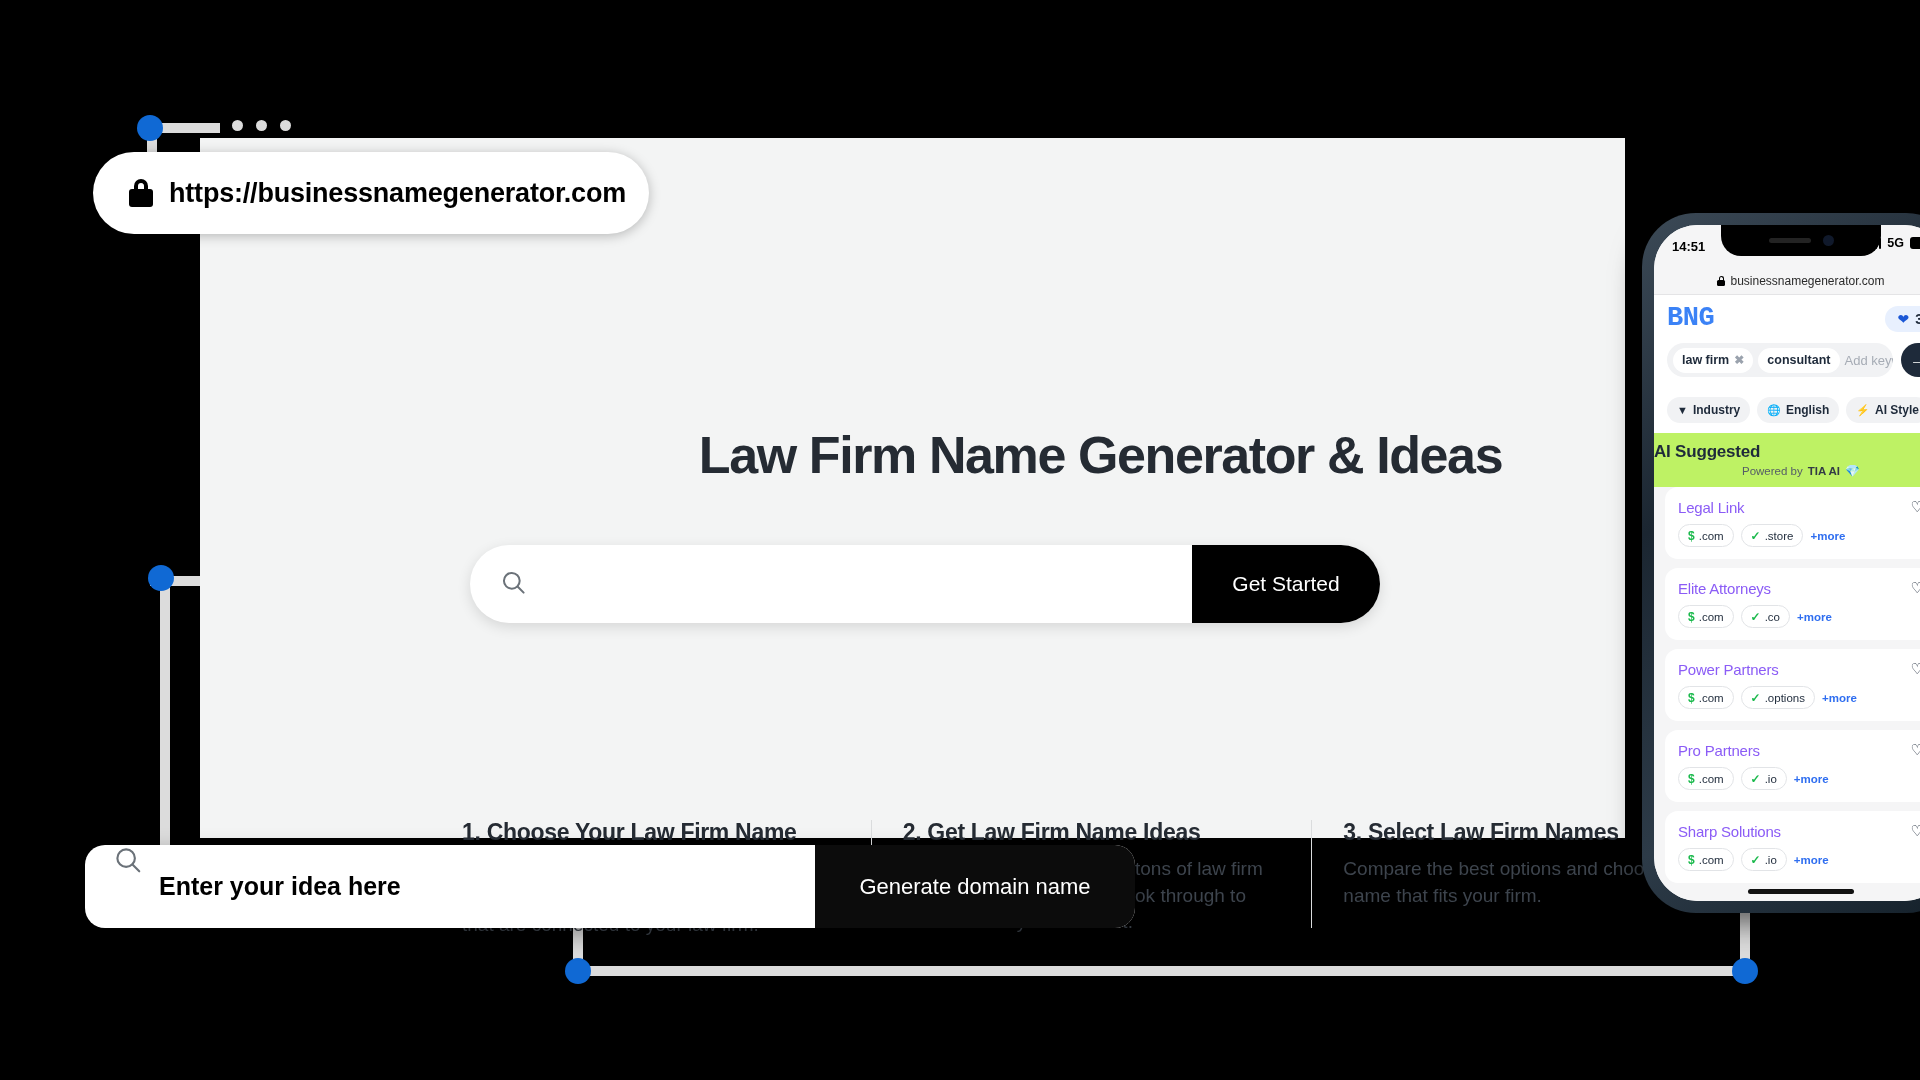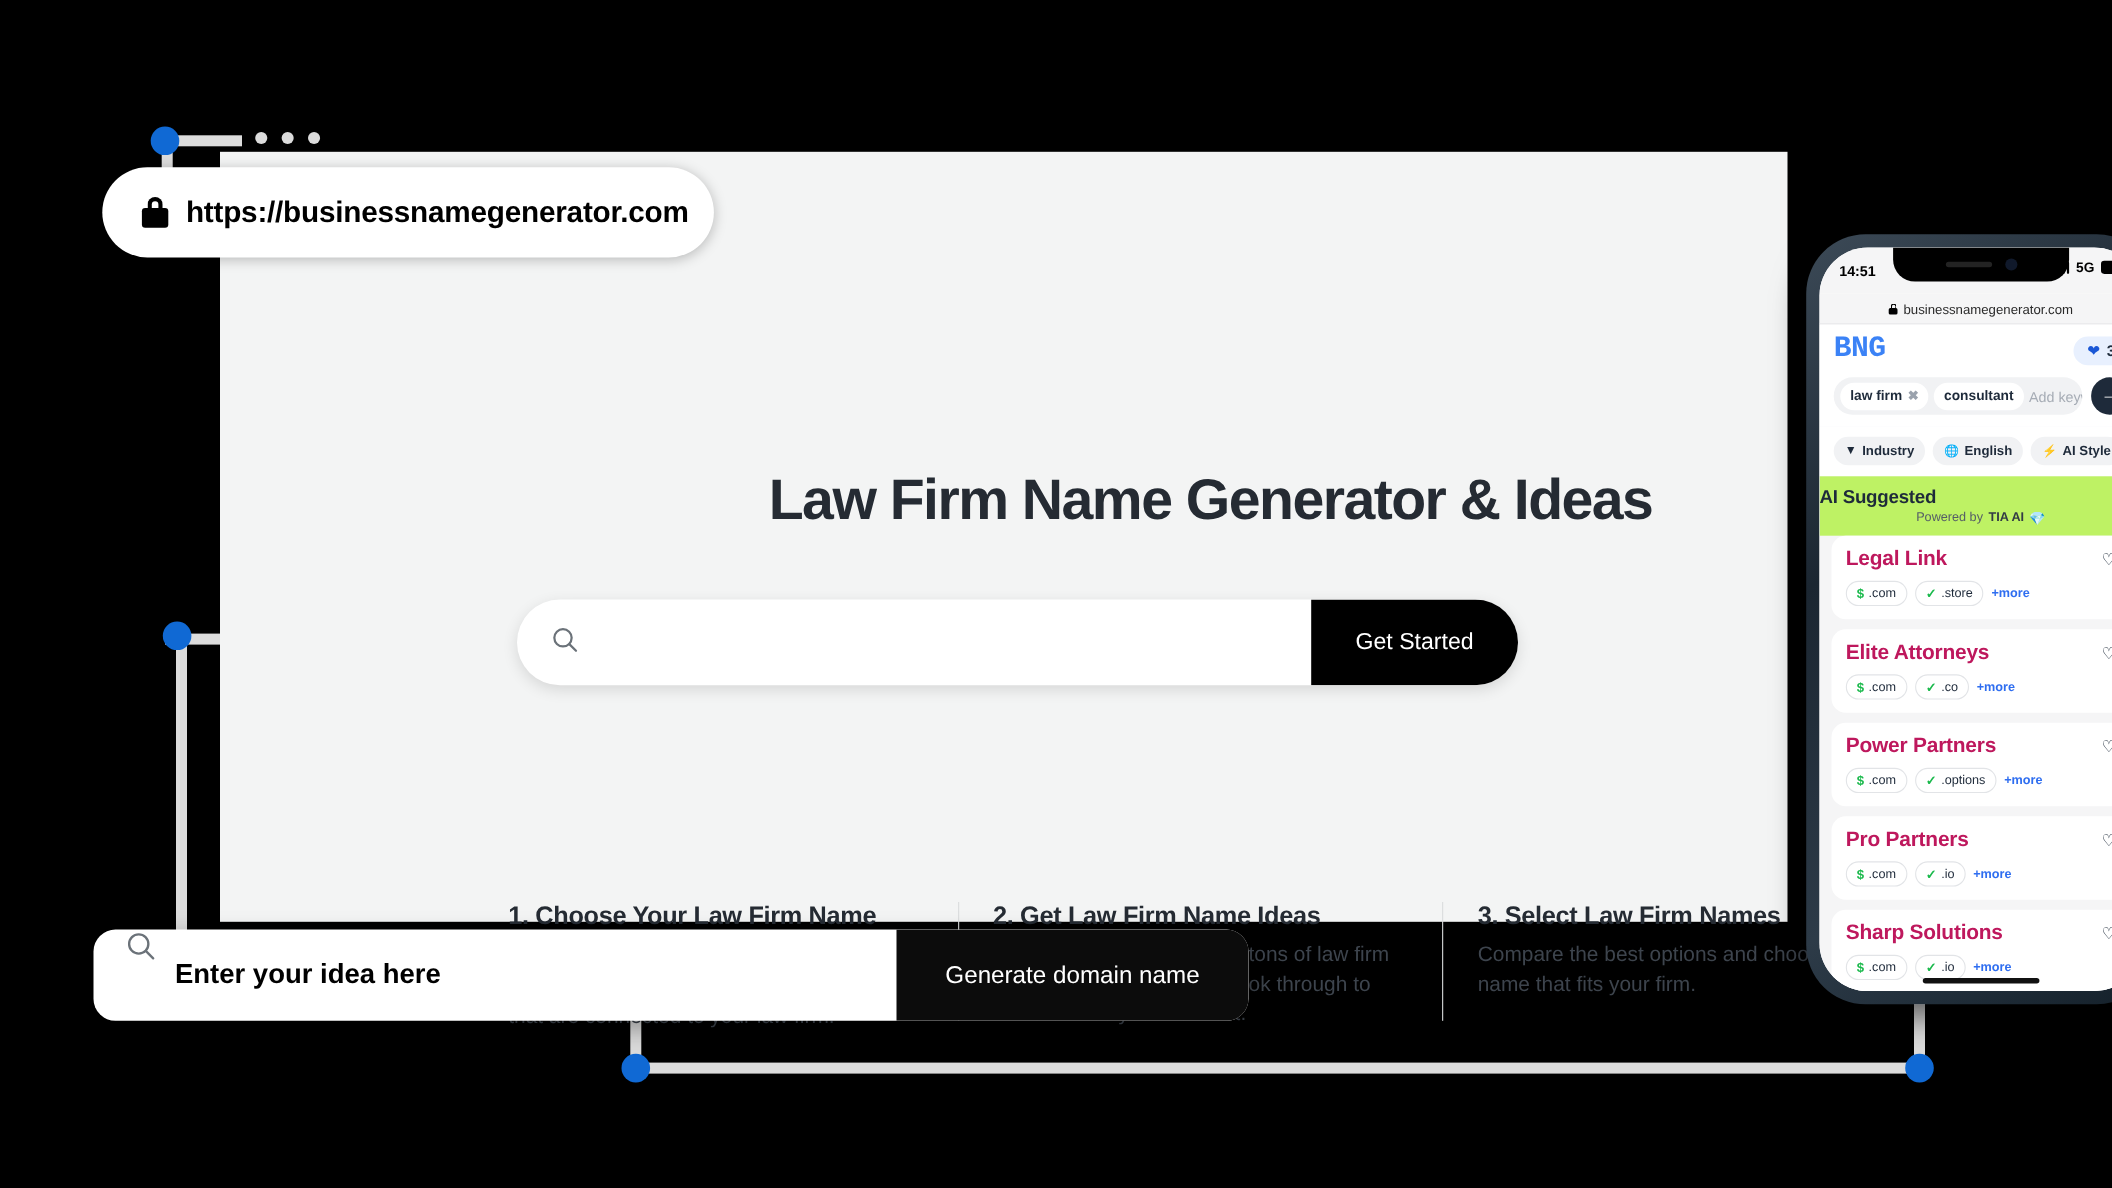--- a/index.html
+++ b/index.html
@@ -186,21 +186,21 @@
 
   #ai-head { text-align: left; padding: 9px 0 9px; background: #bef264; }
   #ai-title { font-size: 17px; font-weight: 800; color: #1e2a3a; letter-spacing: -.2px; }
   #ai-sub { font-size: 11.5px; color: #555d67; margin-top: 2px; display: flex; align-items: center; justify-content: center; gap: 5px; }
   #ai-sub b { font-weight: 700; color: #333b45; }
   .chip-icon { font-size: 12px; }
 
   #results { padding: 0 11px; display: flex; flex-direction: column; gap: 9px; }
   .result-card { background: #fff; border-radius: 13px; padding: 11px 13px 12px; }
   .rc-top { display: flex; align-items: center; justify-content: space-between; margin-bottom: 8px; }
-  .rc-name { font-size: 19px; font-weight: 700; color: #be185d; letter-spacing: -.2px; }
+  .rc-name { font-size: 15px; font-weight: 400; color: #8b5cf6; letter-spacing: -.2px; }
   .rc-heart { color: #1e2a3a; font-size: 15px; }
   .rc-tlds { display: flex; align-items: center; gap: 7px; }
   .tld {
     border: 1px solid #e2e4e7; border-radius: 12px; height: 23px; padding: 0 9px;
     display: flex; align-items: center; gap: 4px; font-size: 11.5px; color: #1e2a3a; font-weight: 500;
   }
   .tld .dollar { color: #19b94b; font-weight: 800; font-size: 12px; }
   .tld .check  { color: #19b94b; font-weight: 800; font-size: 12px; }
   .more { font-size: 11.5px; color: #2f6ef0; font-weight: 600; }
 

